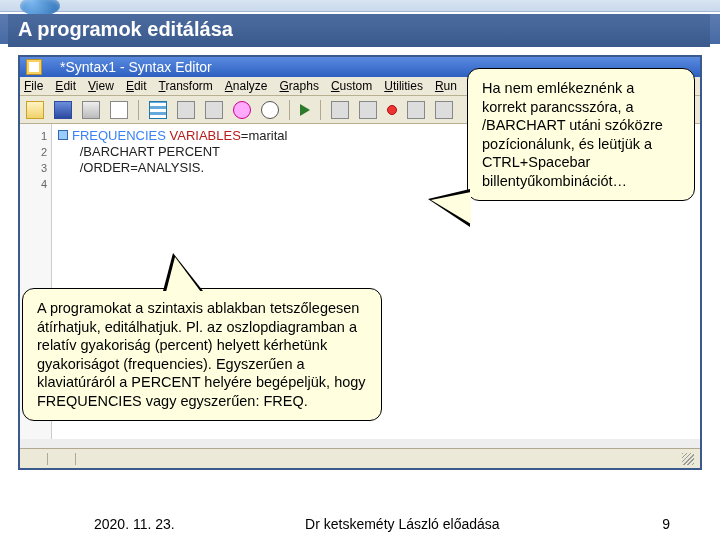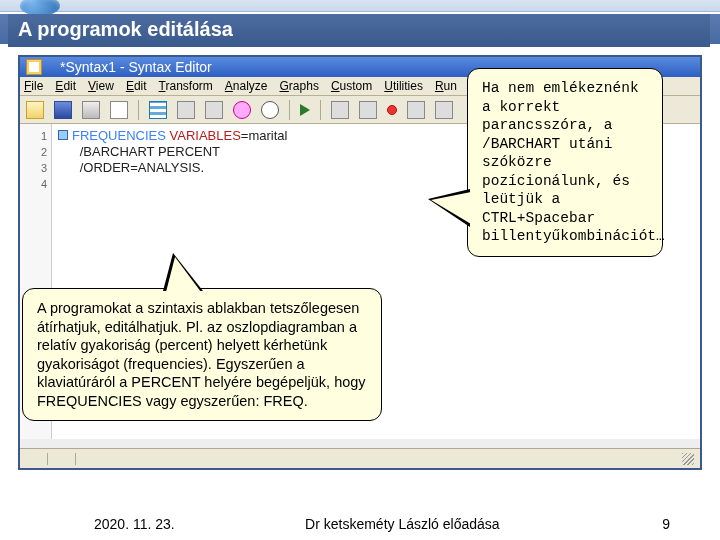--- a/index.html
+++ b/index.html
@@ -153,22 +153,21 @@
     position: absolute;
     background: #ffffe0;
     border: 1.5px solid #000;
     border-radius: 12px;
     padding: 10px 14px;
     font-size: 14.5px;
     line-height: 1.28;
   }
   .callout-right {
     top: 68px; left: 467px;
-    width: 196px;
-    font-family: Liberation Mono, monospace;
+    width: 228px;
   }
   .callout-left {
     top: 288px; left: 22px;
     width: 360px;
   }
   
   .tail-r {
     position:absolute;
     top: 120px; left: -40px;
     width: 0;height:0;

